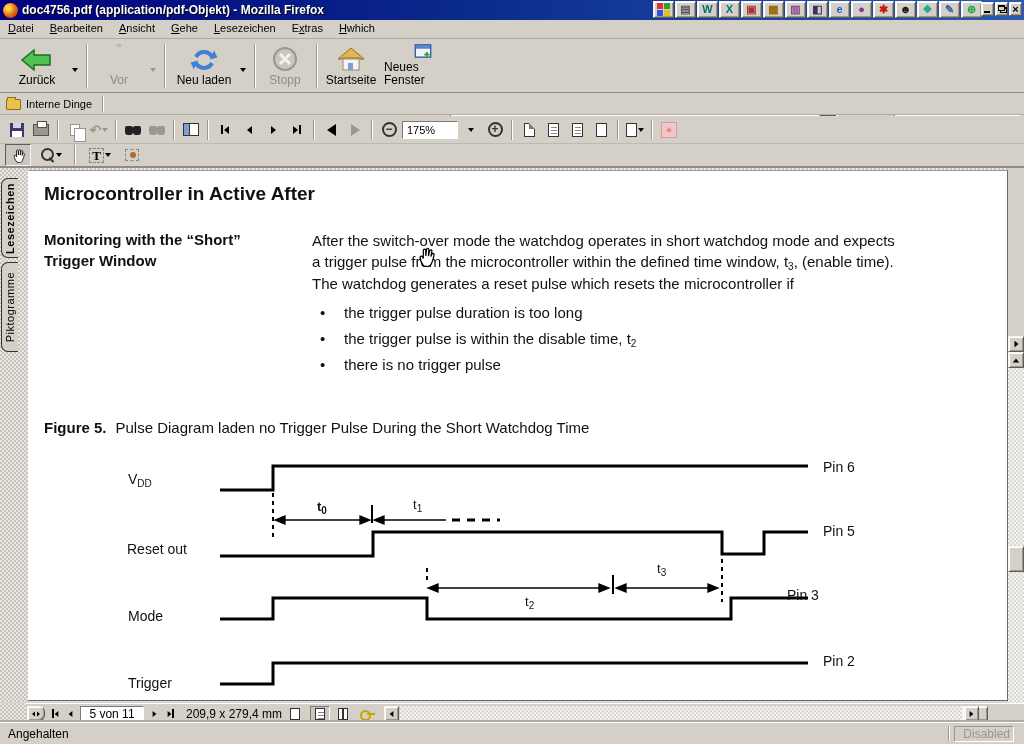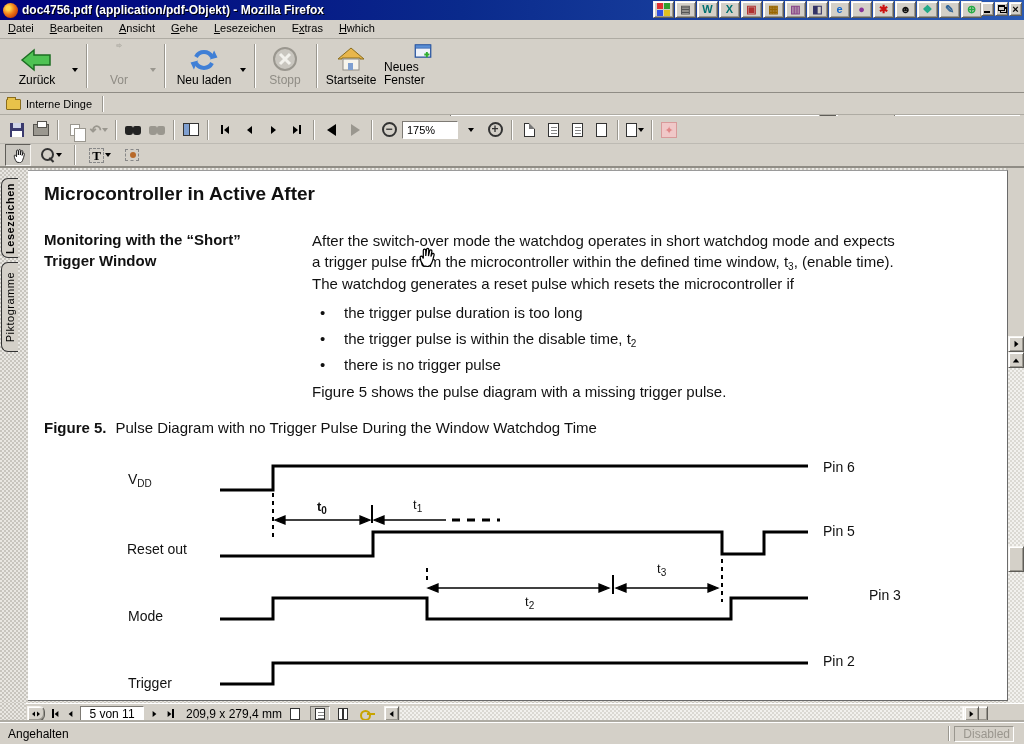--- a/index.html
+++ b/index.html
@@ -487,23 +487,22 @@
           </div>
         <div class="brow nw">
             <span class="bch">•</span>
             <span><span>the trigger pulse is within the disable time, t</span><sub class="s">2</sub></span>
           </div>
         <div class="brow nw">
             <span class="bch">•</span>
             <span>there is no trigger pulse</span>
           </div>
       </div>
-      <div class="p2 nw">Figure 5 shows the pulse diagram with a missing trigger pulse.</div>
       <div class="cap nw">
-        <b>Figure 5.</b><span>Pulse Diagram with no Trigger Pulse During the Window Watchdog Time</span>
+        <b>Figure 5.</b><span>Pulse Diagram laden no Trigger Pulse During the Short Watchdog Time</span>
       </div>
 
       <svg style="position:absolute;left:0;top:280px;" width="980" height="251" viewBox="0 280 980 251">
         <g stroke="#000" stroke-width="3" fill="none">
           <path d="M192 319 H245 V295 H780"></path>
           <path d="M192 385 H345 V361 H694 V383 H736 V361 H780"></path>
           <path d="M192 448 H245 V427 H399 V448 H703 V427 H780"></path>
           <path d="M192 513 H245 V492 H780"></path>
         </g>
         <g stroke="#000" stroke-width="2" fill="none" stroke-dasharray="4 4">
@@ -529,21 +528,21 @@
         </g>
       </svg>
 
       <div class="siglabel" style="left:100px;top:300px;"><span>V</span><sub class="s">DD</sub></div>
       <div class="siglabel nw" style="left:99px;top:370px;">Reset out</div>
       <div class="siglabel" style="left:100px;top:437px;">Mode</div>
       <div class="siglabel" style="left:100px;top:504px;">Trigger</div>
 
       <div class="pinlabel" style="left:795px;top:288px;">Pin 6</div>
       <div class="pinlabel" style="left:795px;top:352px;">Pin 5</div>
-      <div class="pinlabel" style="left:841px;top:416px;">Pin 3</div>
+      <div class="pinlabel" style="left:759px;top:416px;">Pin 3</div>
       <div class="pinlabel" style="left:795px;top:482px;">Pin 2</div>
 
       <div class="tlabel" style="left:289px;top:328px;font-weight:bold;"><span>t</span><sub class="s">0</sub></div>
       <div class="tlabel" style="left:385px;top:326px;"><span>t</span><sub class="s">1</sub></div>
       <div class="tlabel" style="left:497px;top:423px;"><span>t</span><sub class="s">2</sub></div>
       <div class="tlabel" style="left:629px;top:390px;"><span>t</span><sub class="s">3</sub></div>
 
       <svg id="handcursor" viewBox="0 0 16 18">
         <path d="M6 17 C4.5 15 3.2 12 3.2 10 C3.2 8.8 4.8 8.8 5.3 10 L5.8 11 L5.8 4.5 C5.8 3 7.8 3 7.8 4.5 L7.8 9 L8.4 3.8 C8.6 2.3 10.4 2.5 10.3 4 L10 9 L11 4.8 C11.3 3.4 13 3.8 12.8 5.2 L12 9.5 L12.8 7.5 C13.3 6.2 14.9 6.8 14.6 8.2 C14.1 10.5 13.5 13 12.6 15 C12 16.6 10.8 17.6 9.3 17.6 Z" fill="#fff" stroke="#000" stroke-width="1"></path>
       </svg>

